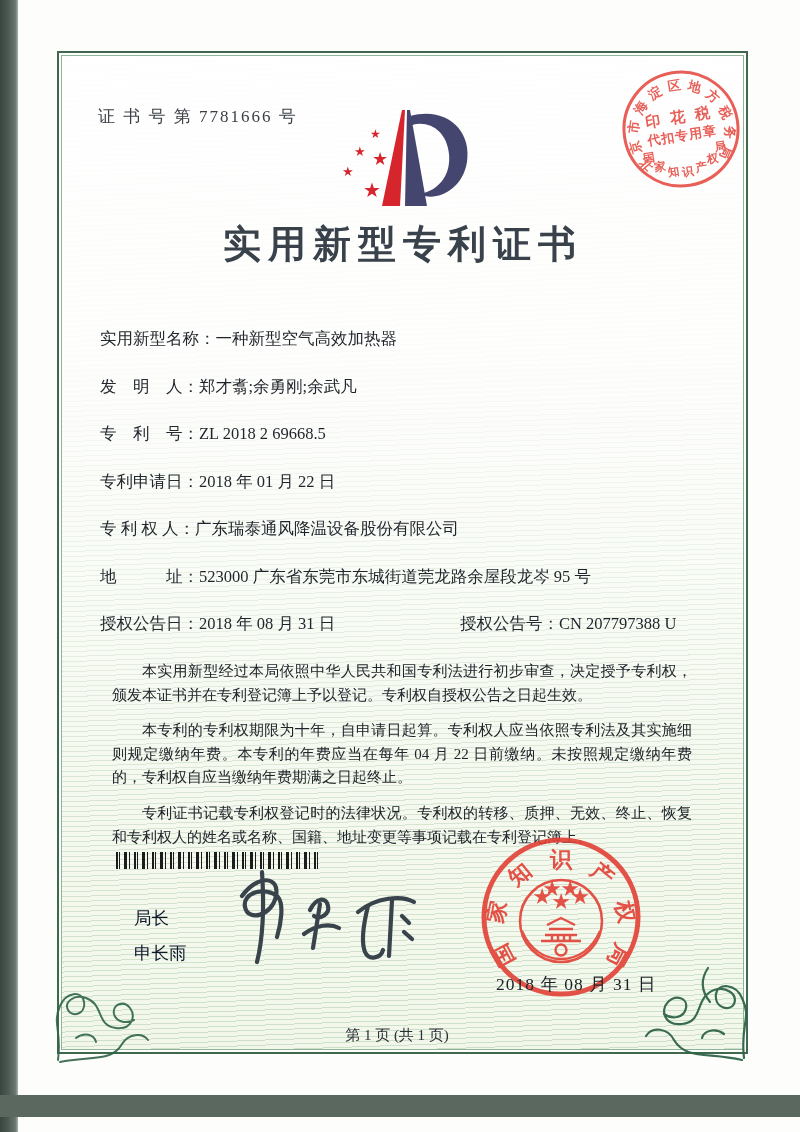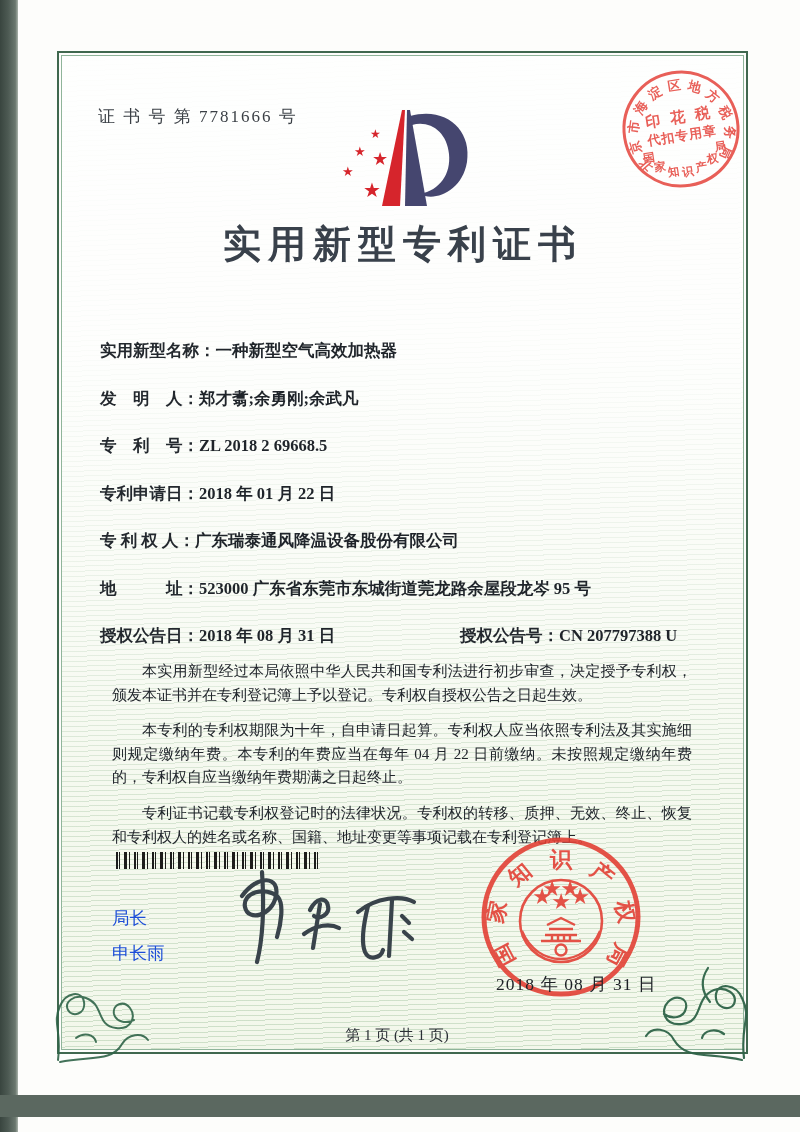--- a/index.html
+++ b/index.html
@@ -14,32 +14,32 @@
   #frame{left:57px;top:51px;width:691px;height:1003px;border:2px solid #40684f;box-sizing:border-box;}
   #frame-inner{position:absolute;left:2px;top:2px;right:2px;bottom:2px;border:1px solid #8fb49a;
     background:
       linear-gradient(180deg,rgba(255,255,255,.96) 0%,rgba(255,255,255,.9) 30%,rgba(255,255,255,.55) 55%,rgba(255,255,255,.22) 75%,rgba(255,255,255,.05) 100%),
       repeating-linear-gradient(178deg,rgba(120,168,118,.32) 0 1px,rgba(255,255,255,0) 1px 5px),
       #f2f7ea;}
   #cert-no{left:98px;top:105px;font-size:17px;letter-spacing:2px;color:#3a3f45;}
   #logo{left:330px;top:102px;}
   #title{left:0;top:219px;width:806px;text-align:center;font-size:38px;letter-spacing:7px;
          font-weight:600;color:#39414b;}
-  #fields{left:100px;top:340px;width:620px;font-weight:bold;}
+  #fields{left:100px;top:328px;width:620px;}
   .field-row{position:relative;height:22px;margin-bottom:25.5px;font-size:16.5px;white-space:nowrap;}
   .field-label{color:#23282e;}
   .field-value{color:#1f242a;}
   #grant-no{position:absolute;left:360px;top:0;white-space:nowrap;}
   #paragraphs{left:100px;top:648px;width:604px;font-size:15px;line-height:23.6px;
               text-align:justify;color:#20252b;}
   #paragraphs p{margin:12px;text-indent:2em;}
   #barcode{left:116px;top:852px;width:204px;height:17px;background:
     repeating-linear-gradient(90deg,#1c1c1c 0 2px,transparent 2px 3px,#1c1c1c 3px 4px,
       transparent 4px 8px,#1c1c1c 8px 11px,transparent 11px 13px,#1c1c1c 13px 14px,transparent 14px 18px);}
-  #signer{left:112px;top:901px;font-size:17.5px;line-height:35px;color:#1d4ed8;}
+  #signer{left:134px;top:901px;font-size:17.5px;line-height:35px;color:#0f172a;}
   #signature{left:212px;top:862px;}
   #seal{left:461px;top:817px;z-index:4;}
   #seal text{fill:#e23c31;font-weight:bold;font-size:22px;font-family:"Liberation Sans","DejaVu Sans",sans-serif;}
   #seal-date{left:496px;top:972px;font-size:17.5px;letter-spacing:1px;color:#1d2126;z-index:5;}
   #tax-stamp{left:608px;top:56px;}
   #tax-stamp text{fill:#e5443c;font-weight:bold;font-family:"Liberation Sans","DejaVu Sans",sans-serif;}
   #tax-top-text text{font-size:13px;}
   #tax-bottom-text text{font-size:11.5px;}
   .tax-center1{font-size:15px;letter-spacing:3px;}
   .tax-center2{font-size:13px;letter-spacing:1px;}

